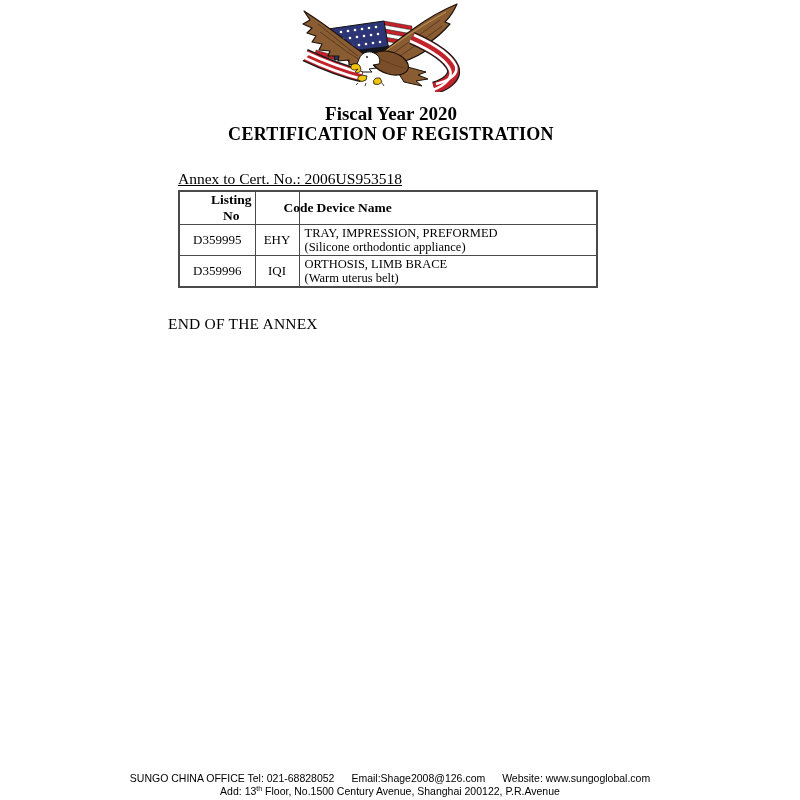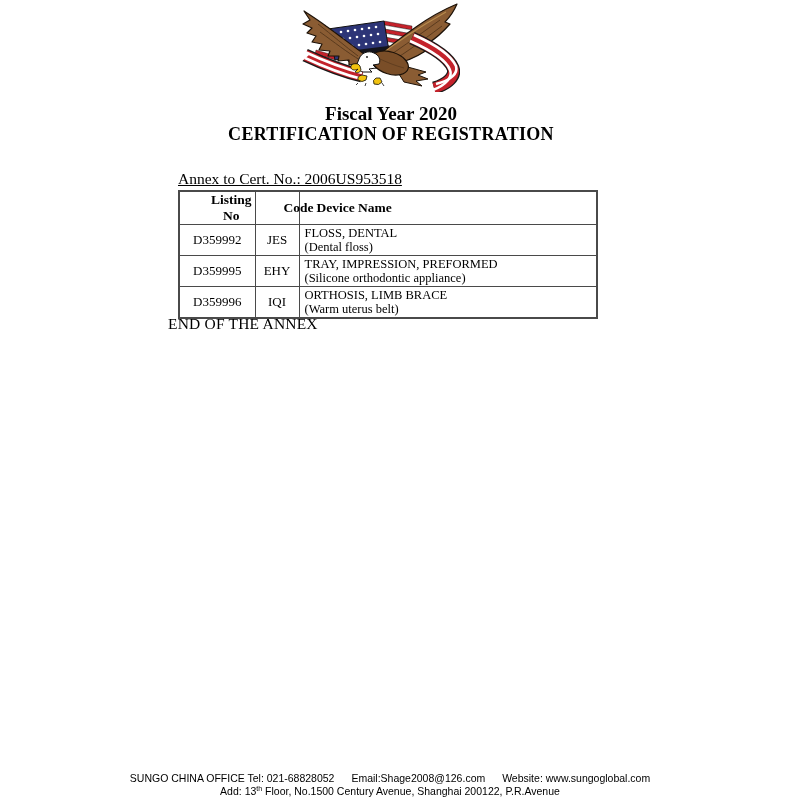--- a/index.html
+++ b/index.html
@@ -149,28 +149,20 @@
   </colgroup>
   <thead>
     <tr>
       <th>Listing No</th>
       <th>Code</th>
       <th class="dev-col">Device Name</th>
     </tr>
   </thead>
   <tbody>
     <tr>
-      <td>D359992</td>
-      <td>JES</td>
-      <td class="dev-cell">
-        <div class="dev-line">FLOSS, DENTAL</div>
-        <div class="dev-line">(Dental floss)</div>
-      </td>
-    </tr>
-    <tr>
       <td>D359995</td>
       <td>EHY</td>
       <td class="dev-cell">
         <div class="dev-line">TRAY, IMPRESSION, PREFORMED</div>
         <div class="dev-line">(Silicone orthodontic appliance)</div>
       </td>
     </tr>
     <tr>
       <td>D359996</td>
       <td>IQI</td>

